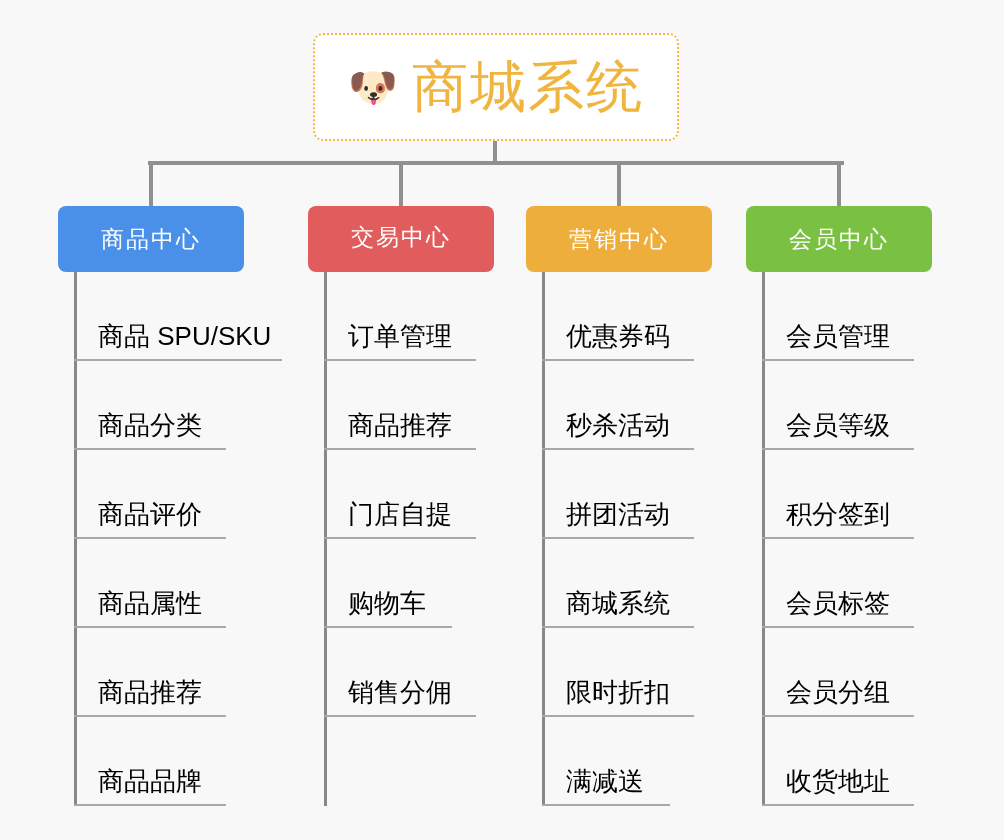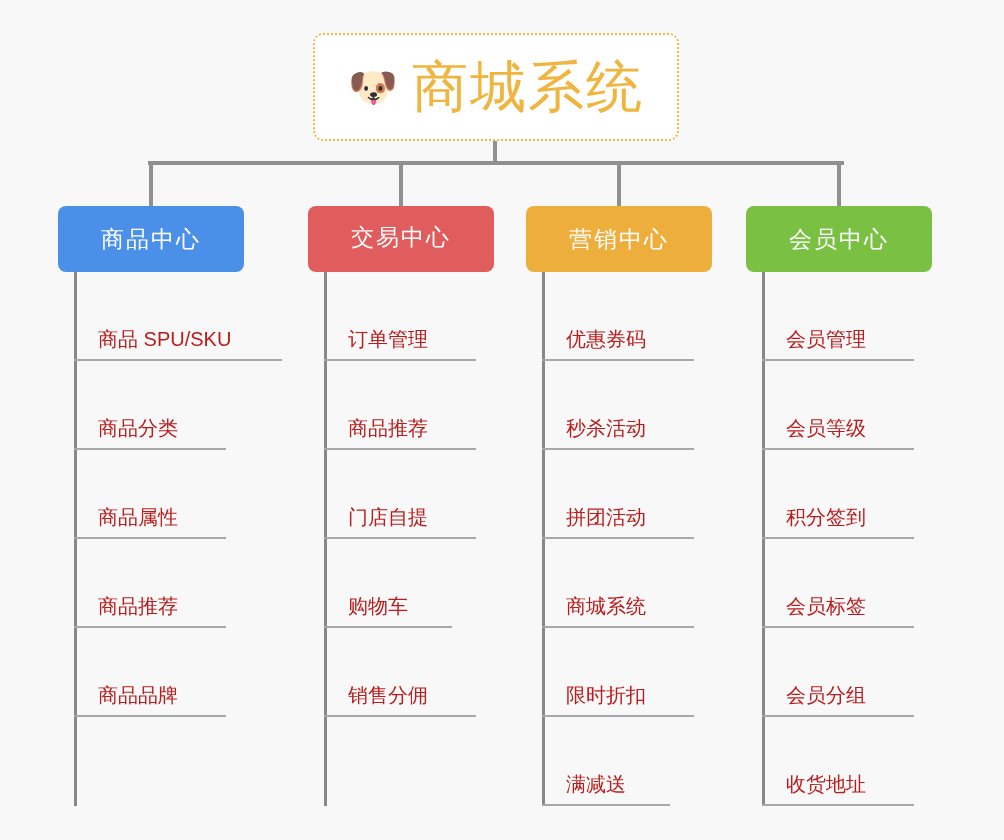--- a/index.html
+++ b/index.html
@@ -118,22 +118,22 @@
   }
   .leaf-underline {
     position: absolute;
     left: 16px;
     bottom: 0;
     height: 2px;
     background: #a8a8a8;
   }
   .leaf-label {
     position: relative;
-    font-size: 20px;
-    color: #b91c1c;
+    font-size: 26px;
+    color: #000000;
     line-height: 1;
     white-space: nowrap;
     padding: 0 10px 12px 40px;
   }
 </style>
 </head>
 <body>
 
 <div id="mindmap">
 
@@ -161,20 +161,24 @@
           <div class="leaf-item">
             <div class="leaf-underline" style="width: 208px;"></div>
             <span class="leaf-label">商品 SPU/SKU</span>
           </div>
           <div class="leaf-item">
             <div class="leaf-underline" style="width: 152px;"></div>
             <span class="leaf-label">商品分类</span>
           </div>
           <div class="leaf-item">
             <div class="leaf-underline" style="width: 152px;"></div>
+            <span class="leaf-label">商品评价</span>
+          </div>
+          <div class="leaf-item">
+            <div class="leaf-underline" style="width: 152px;"></div>
             <span class="leaf-label">商品属性</span>
           </div>
           <div class="leaf-item">
             <div class="leaf-underline" style="width: 152px;"></div>
             <span class="leaf-label">商品推荐</span>
           </div>
           <div class="leaf-item">
             <div class="leaf-underline" style="width: 152px;"></div>
             <span class="leaf-label">商品品牌</span>
           </div>

